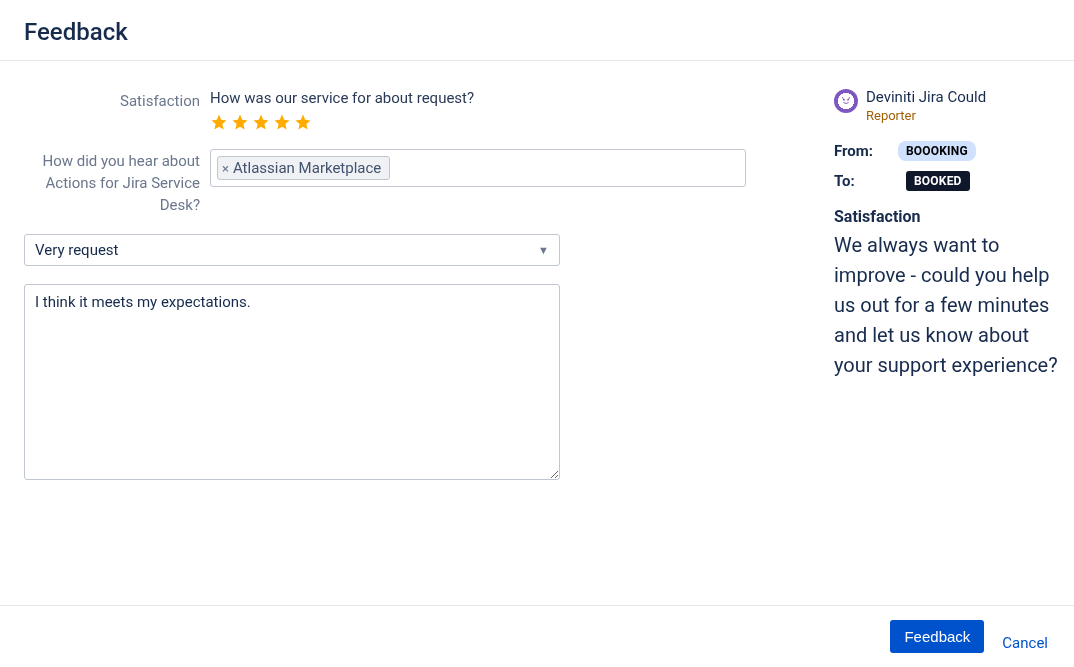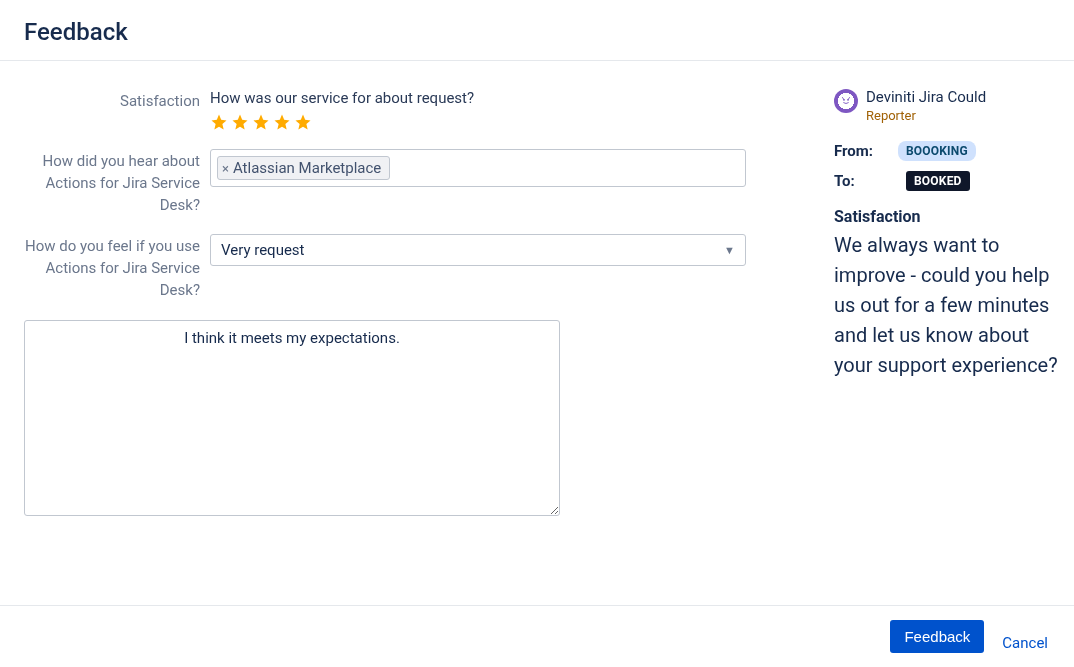--- a/index.html
+++ b/index.html
@@ -120,21 +120,20 @@
     width: 100%;
     height: 196px;
     border: 1px solid #c1c7d0;
     border-radius: 3px;
     padding: 8px 10px;
     font-size: 15px;
     font-family: inherit;
     color: #172b4d;
     resize: both;
     box-sizing: border-box;
-    text-align: center;
   }
 
   .side {
     flex: 1;
     padding-left: 22px;
     font-size: 15px;
   }
   .reporter {
     display: flex;
     align-items: flex-start;
@@ -177,21 +176,21 @@
   .lozenge {
     display: inline-block;
     padding: 3px 8px;
     border-radius: 3px;
     font-size: 12px;
     font-weight: 700;
     letter-spacing: 0.2px;
   }
   .lozenge.booking {
     background: #cfe1fd;
-    color: #0c4a6e;
+    color: #000000;
     border-radius: 8px;
   }
   .lozenge.booked {
     background: #0f172a;
     color: #ffffff;
     margin-left: 8px;
   }
   .desc-h {
     font-weight: 700;
     margin-top: 16px;
@@ -285,21 +284,20 @@
           <div class="tag-input">
             <span class="tag">
               <span class="x">×</span>
               <span>Atlassian Marketplace</span>
             </span>
           </div>
         </div>
       </div>
 
       <div class="form-row">
-        <div class="form-label">How do you feel if you use Actions for Jira Service Desk?</div>
         <div class="form-field">
           <div class="select">
             <span>Very request</span>
             <span class="caret">▼</span>
           </div>
         </div>
       </div>
 
       <div class="form-row">
         <div class="form-field">

